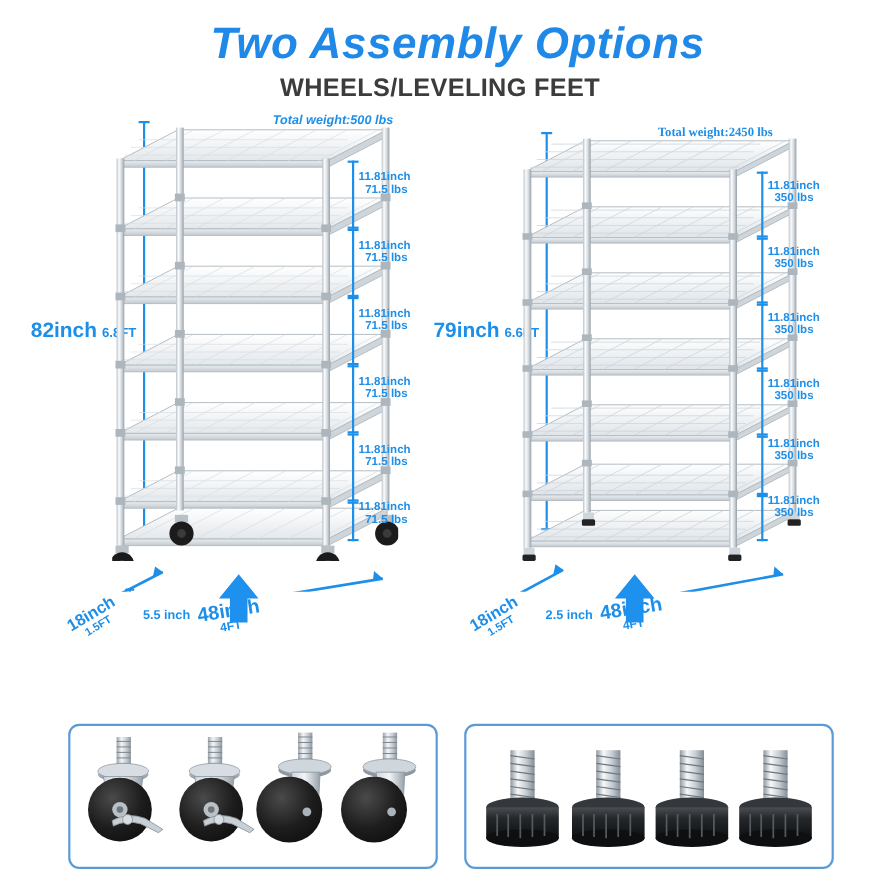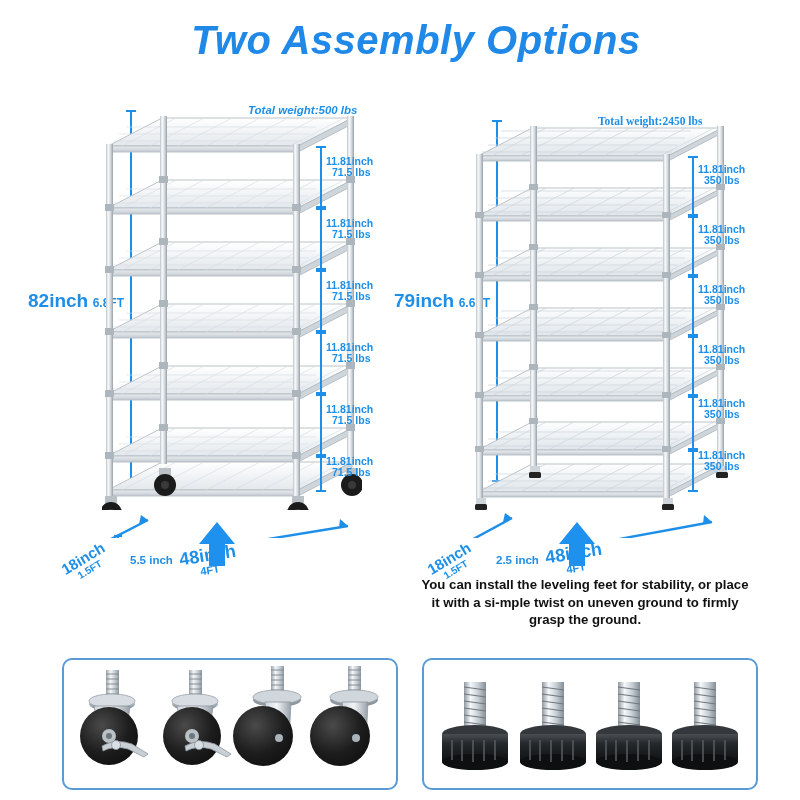--- a/index.html
+++ b/index.html
@@ -109,20 +109,21 @@
   .photo-box.left  { left: 62px;  top: 658px; width: 336px; height: 132px; }
   .photo-box.right { left: 422px; top: 658px; width: 336px; height: 132px; }
   .photo-box svg { display:block; }
 </style>
 </head>
 <body>
 
 <div id="page">
 
   <div class="main-title">Two Assembly Options</div>
+  <div class="sub-title">WHEELS/LEVELING FEET</div>
 
   <div class="unit left">
 
     <div class="total-weight">Total weight:500 lbs</div>
 
     <div class="height-dim" style="left:-2px; top:12px; height:382px;">
       <div class="txt">
         <span class="big">82inch</span>
         <span class="small">6.8FT</span>
       </div>
@@ -675,21 +676,20 @@
     <svg width="40" height="48" viewBox="0 0 40 48">
       <polygon points="20,2 38,24 28,24 28,46 12,46 12,24 2,24" fill="#1e90ee"></polygon>
     </svg>
   </div>
   <div class="arrow" style="left:557px; top:520px;">
     <svg width="40" height="48" viewBox="0 0 40 48">
       <polygon points="20,2 38,24 28,24 28,46 12,46 12,24 2,24" fill="#1e90ee"></polygon>
     </svg>
   </div>
 
-  <div class="caption right">You can install the leveling feet for stability, or place it with a si-mple twist on uneven ground to firmly grasp the ground.</div>
 
   <div class="photo-box left">
     <svg width="332" height="128" viewBox="0 0 332 128">
       <defs>
         <linearGradient id="stemG" x1="0" y1="0" x2="1" y2="0">
           <stop offset="0%" stop-color="#9aa3ab"></stop>
             <stop offset="35%" stop-color="#f4f6f8"></stop>
           <stop offset="70%" stop-color="#c2cad1"></stop>
             <stop offset="100%" stop-color="#8d969e"></stop>
         </linearGradient>

